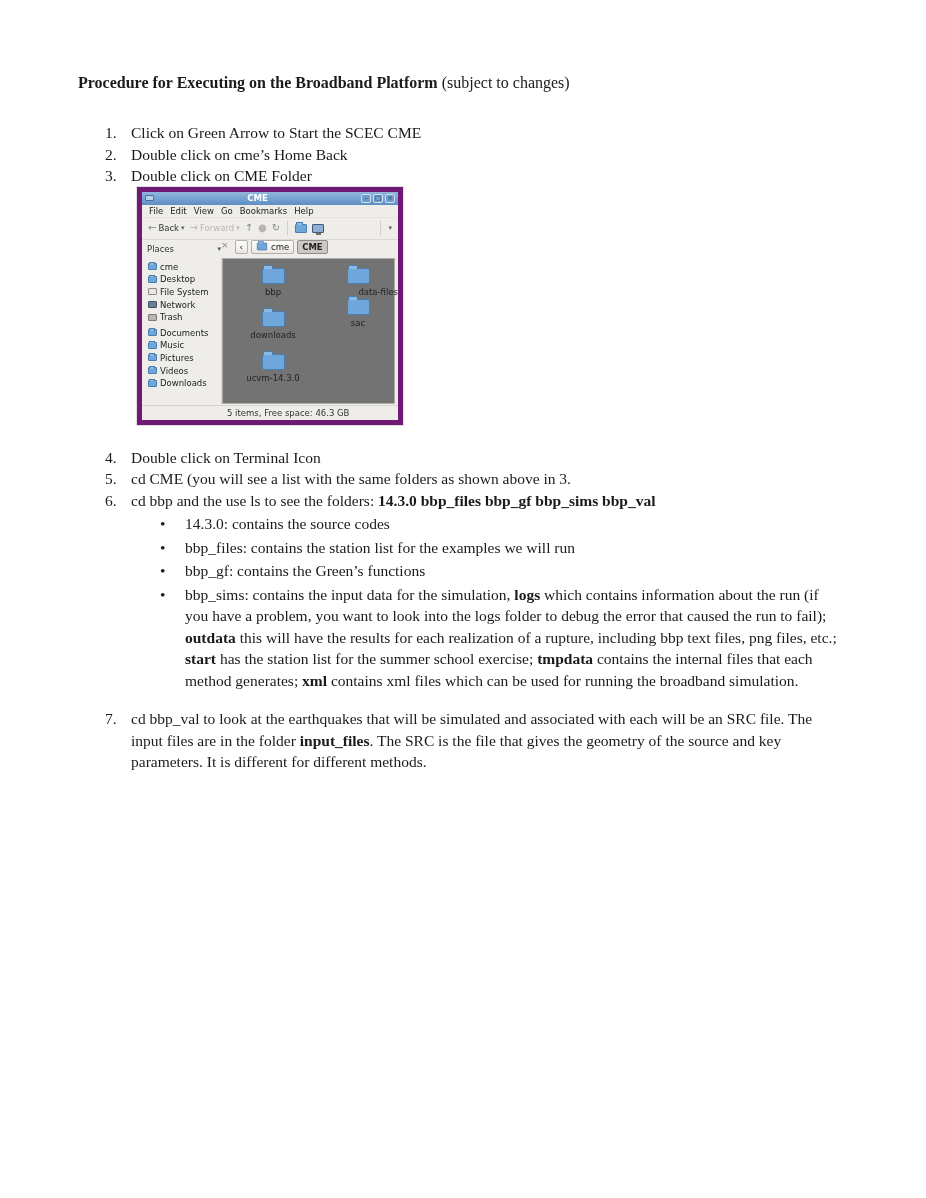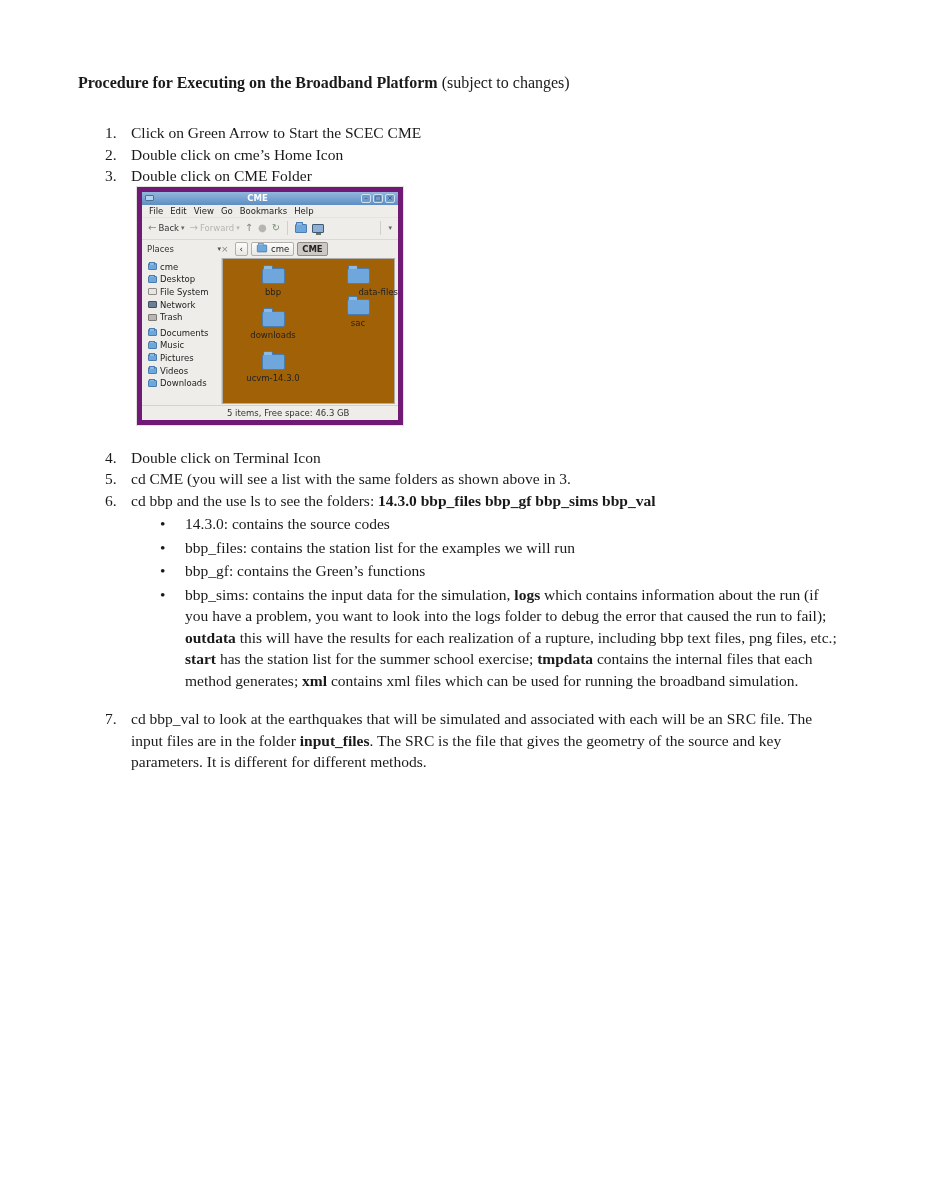--- a/index.html
+++ b/index.html
@@ -100,21 +100,21 @@
   .mini-computer {
     width: 12px; height: 9px;
     background: #8fb0d4; border: 1px solid #3f5a77; border-radius: 1px;
     position: relative;
   }
   .mini-computer::after {
     content: ""; position: absolute; left: 3px; bottom: -3px;
     width: 5px; height: 2px; background: #77715f;
   }
   .fm-locrow {
-    height: 18px; display: flex; align-items: center; padding: 0 5px;
+    height: 18px; display: flex; padding: 0 5px;
   }
   .places-box { width: 74px; display: flex; align-items: center; gap: 4px; font-size: 8.5px; color: #333333; }
   .places-chev { font-size: 7px; color: #555555; margin-left: auto; }
   .places-close { font-size: 9px; color: #8b8884; margin-right: 6px; }
   .bc-btn {
     height: 14px; display: flex; align-items: center; gap: 3px;
     border: 1px solid #b3b0ab; border-radius: 2px;
     background: linear-gradient(#fdfdfc, #e9e7e3);
     font-size: 8.5px; color: #222222; padding: 0 4px; margin-right: 3px;
   }
@@ -141,21 +141,21 @@
   .sic-folder::before {
     content: ""; position: absolute; top: -2px; left: 0;
     width: 4px; height: 1.5px;
     background: #8abbe4; border: 1px solid #4a7db0; border-bottom: none;
   }
   .sic-drive { background: #e8e6e2; border: 1px solid #8f8c87; }
   .sic-network { background: #6c7f93; border: 1px solid #3f5166; }
   .sic-trash { background: #b9b6b1; border: 1px solid #7d7a75; }
   .fm-mainpane {
     flex: 1; position: relative;
-    background: #a16207;
+    background: #737373;
     border: 1px solid #b0ada8;
     margin-right: 2px;
   }
   .fitem { position: absolute; width: 80px; text-align: center; }
   .ficon {
     width: 23px; height: 16px; margin: 4px auto 0 auto;
     background: #6fa7dc; border: 1px solid #4a7db0; border-radius: 2px;
     position: relative;
   }
   .ficon::before {
@@ -178,21 +178,21 @@
 <div class="page">
 
   <p class="doc-title"><span class="tb">Procedure for Executing on the Broadband Platform</span><span> (subject to changes)</span></p>
 
   <div class="li">
     <span class="num">1.</span>
     <span class="li-text">Click on Green Arrow to Start the SCEC CME</span>
   </div>
   <div class="li">
     <span class="num">2.</span>
-    <span class="li-text">Double click on cme’s Home Icon</span>
+    <span class="li-text">Double click on cme’s Home Back</span>
   </div>
   <div class="li">
     <span class="num">3.</span>
     <span class="li-text">Double click on CME Folder</span>
   </div>
 
   <div class="fm-window fm-gap-after">
 
     <div class="fm-titlebar">
       <span class="fm-winicon"></span>

